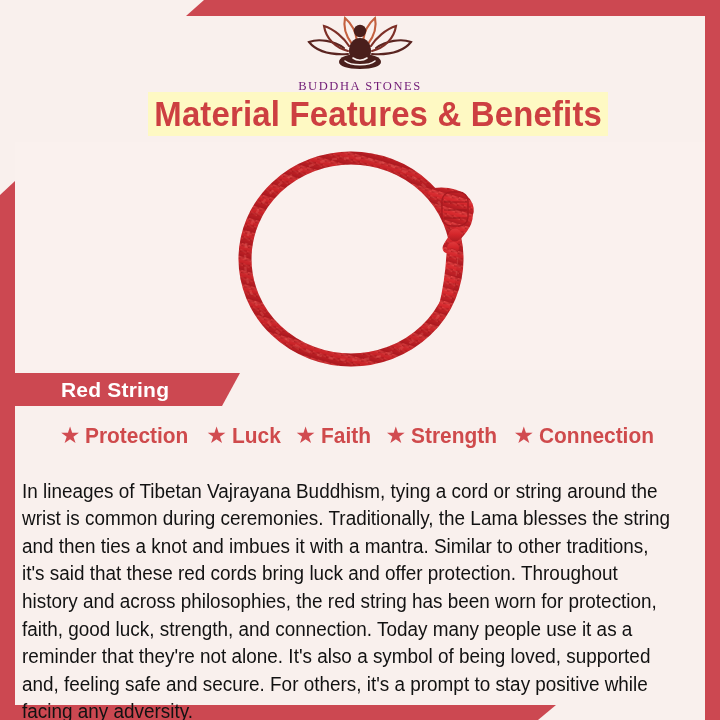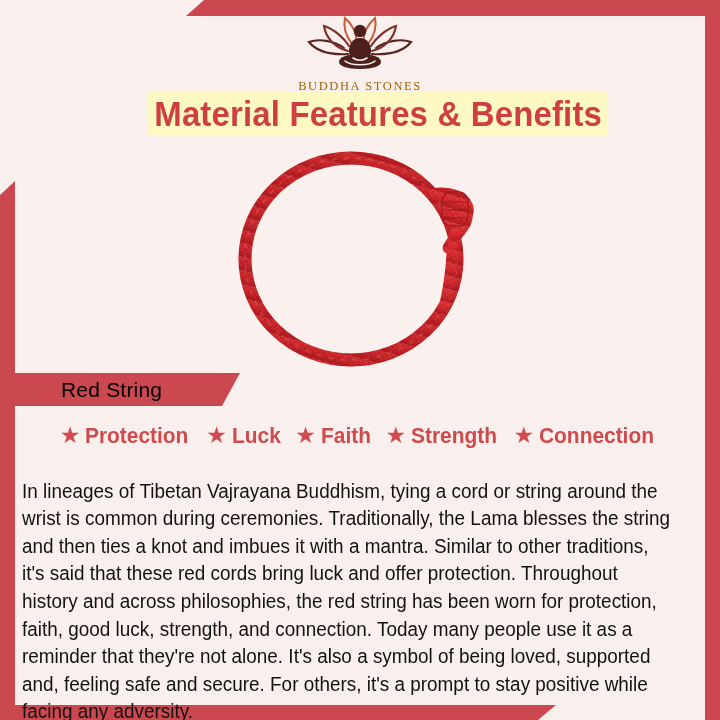--- a/index.html
+++ b/index.html
@@ -74,21 +74,21 @@
   .logo-mark {
     display: block;
     margin: 0 auto;
   }
   .logo-word {
     display: block;
     margin-top: 1px;
     font-family: "Liberation Serif", serif;
     font-size: 12.5px;
     letter-spacing: 1.6px;
-    color: #a16207;
+    color: #701a75;
     font-weight: 400;
   }
 
   .title-band {
     position: absolute;
     left: 148px;
     top: 92px;
     width: 460px;
     height: 44px;
     background: #fef9c3;
@@ -131,22 +131,22 @@
     width: 225px;
     height: 33px;
     background: #cc4851;
     clip-path: polygon(0 0, 100% 0, calc(100% - 18px) 100%, 0 100%);
     display: flex;
     align-items: center;
   }
   .label-text {
     margin-left: 46px;
     font-size: 21px;
-    font-weight: normal;
-    color: #000000;
+    font-weight: bold;
+    color: #ffffff;
     letter-spacing: 0.2px;
     white-space: nowrap;
   }
 
   
   .benefits {
     position: absolute;
     left: 15px;
     top: 416px;
     width: 690px;

